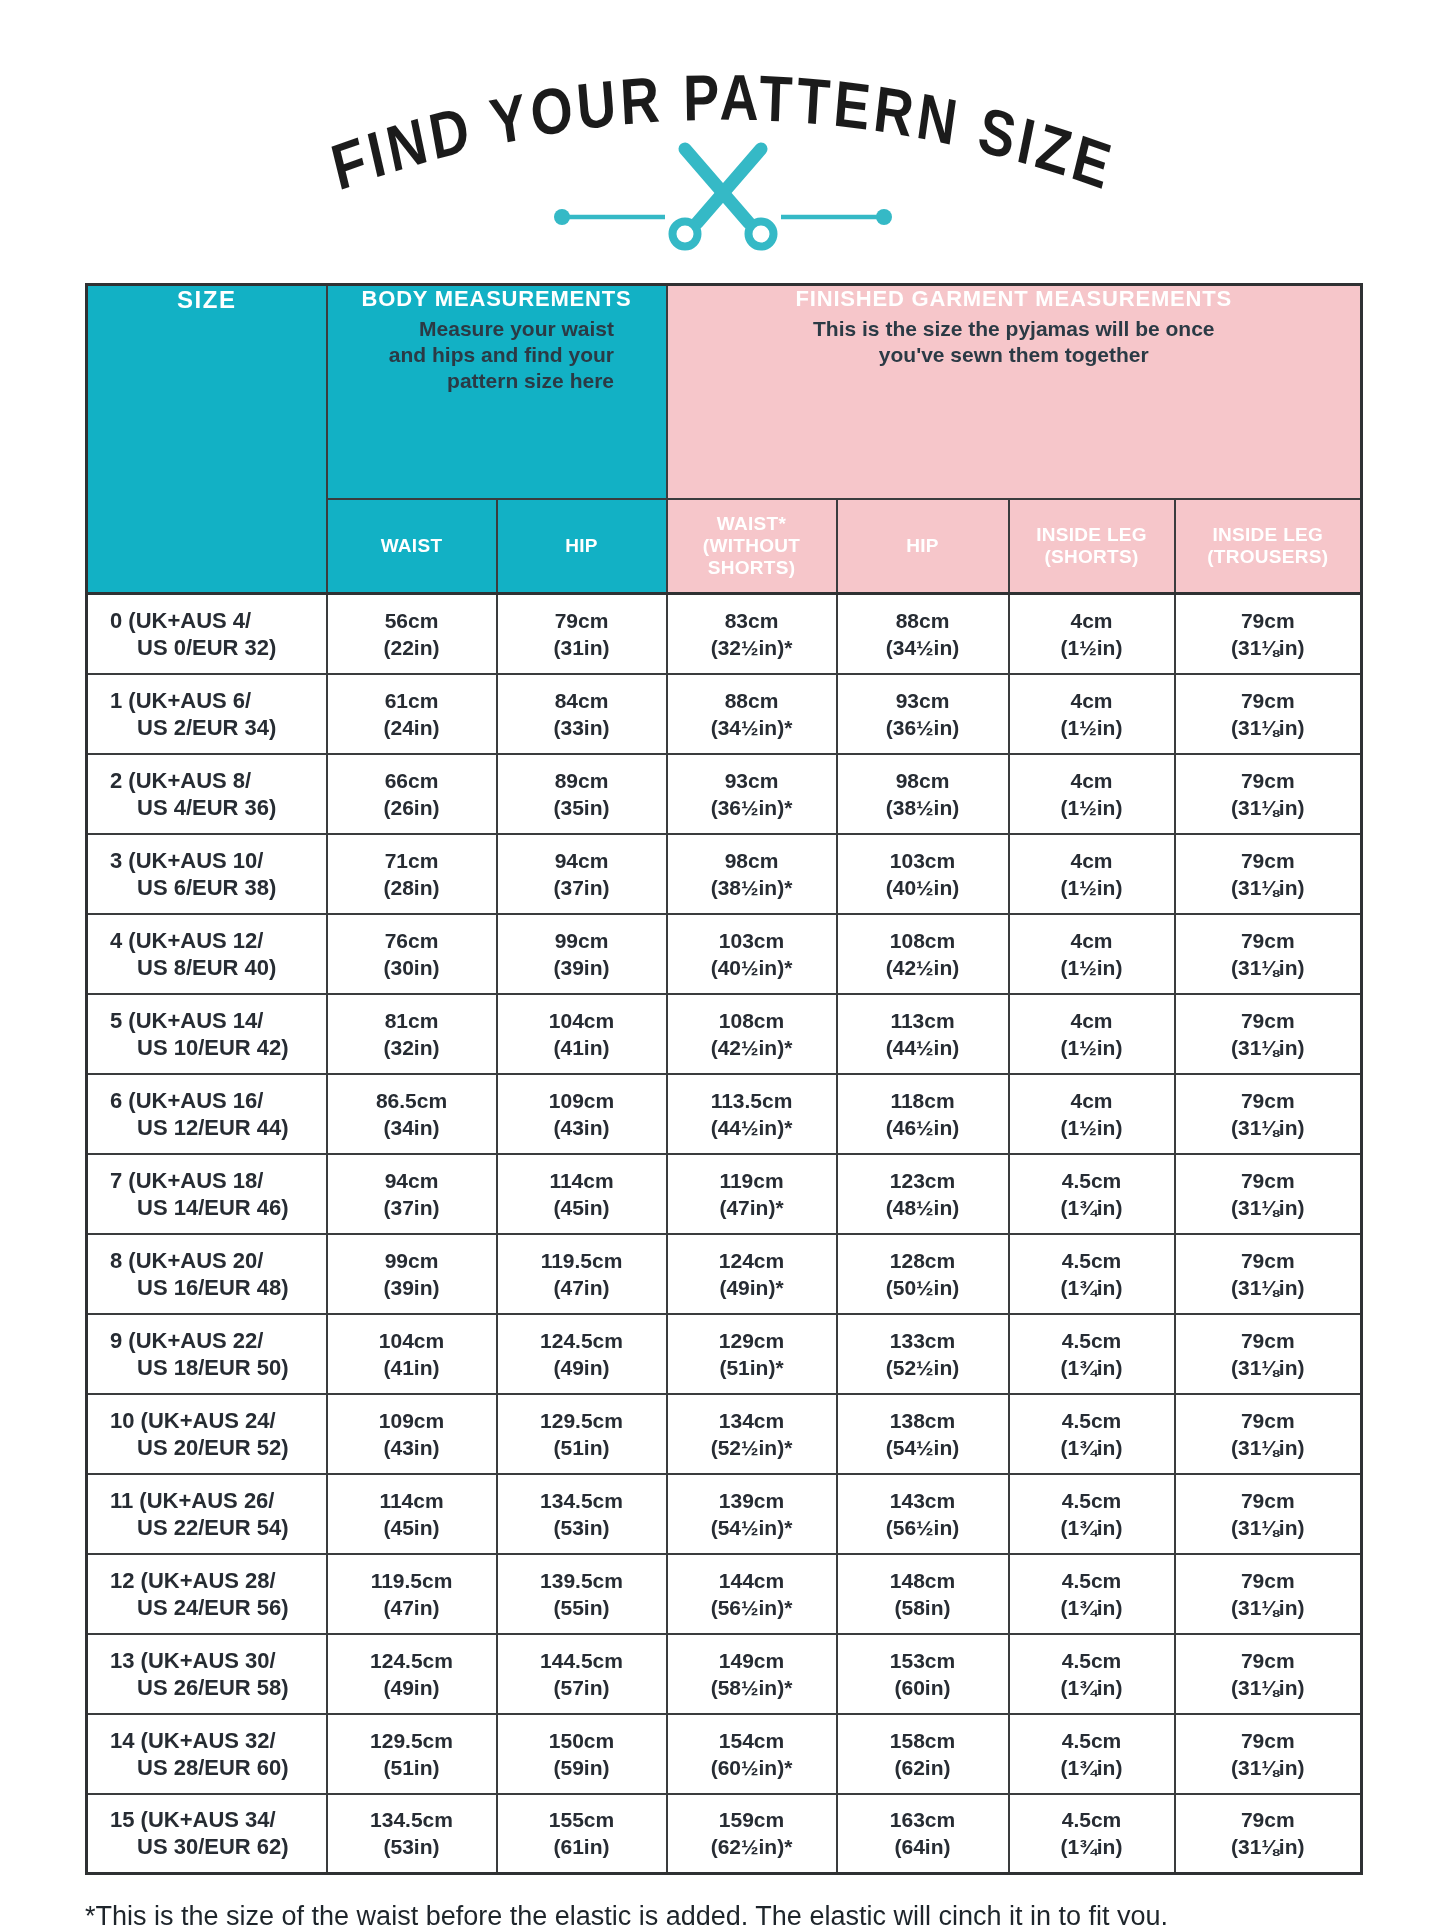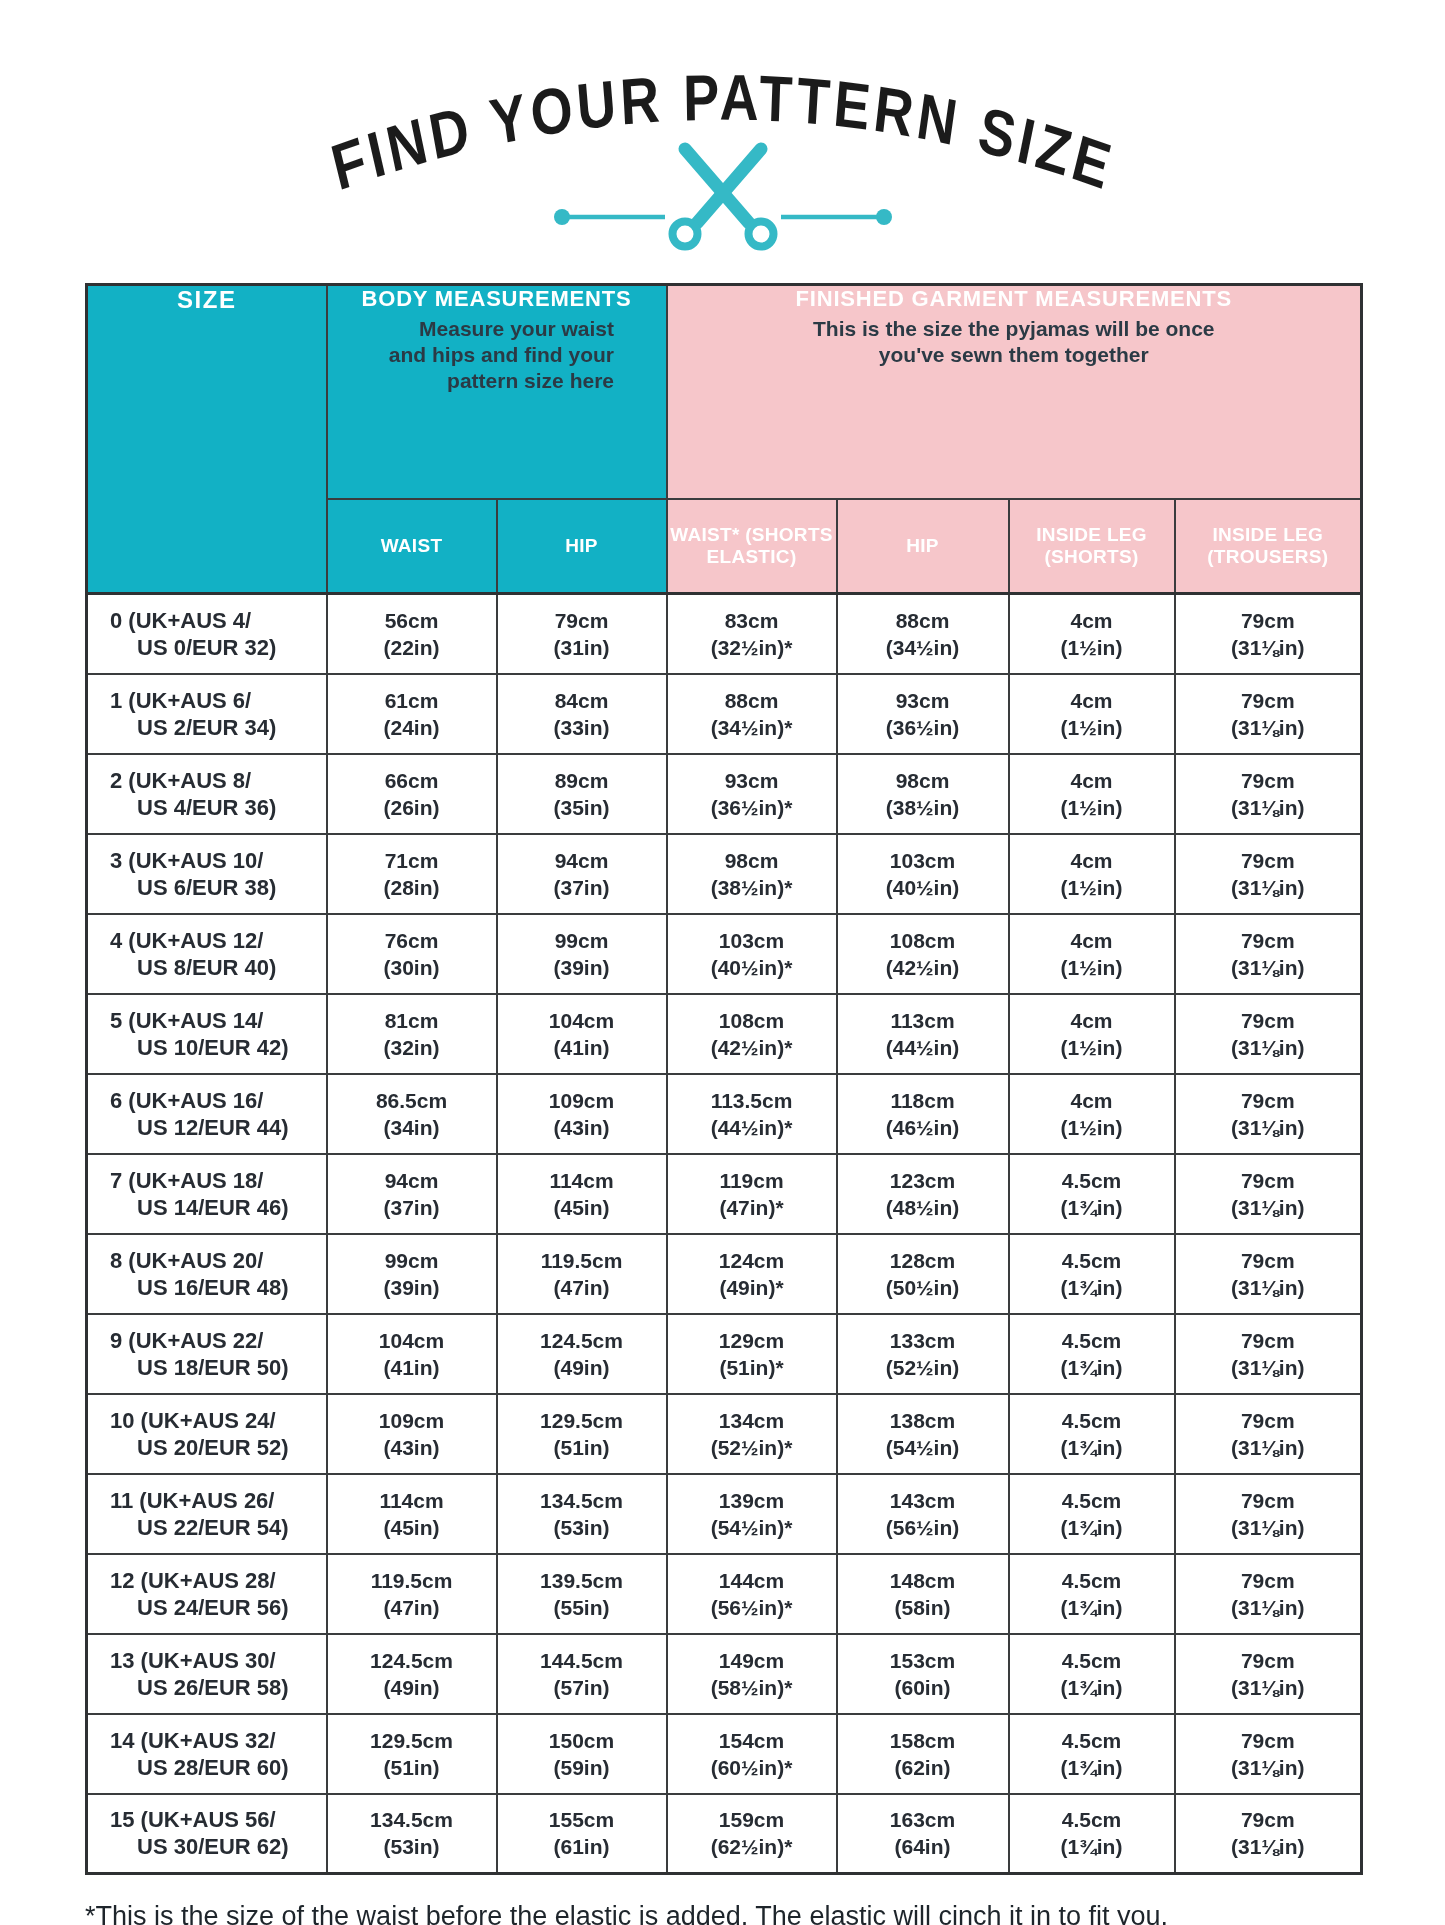--- a/index.html
+++ b/index.html
@@ -80,21 +80,21 @@
         <div class="group-sub narrow">Measure your waist and hips and find your pattern size here</div>
       </th>
       <th class="h-pink group-head" colspan="4">
         <div class="group-title">FINISHED GARMENT MEASUREMENTS</div>
         <div class="group-sub wide">This is the size the pyjamas will be once you've sewn them together</div>
       </th>
     </tr>
     <tr>
       <th class="h-teal col-head">WAIST</th>
       <th class="h-teal col-head">HIP</th>
-      <th class="h-pink col-head">WAIST* (SHORTS ELASTIC)</th>
+      <th class="h-pink col-head">WAIST* (WITHOUT SHORTS)</th>
       <th class="h-pink col-head">HIP</th>
       <th class="h-pink col-head">INSIDE LEG (SHORTS)</th>
       <th class="h-pink col-head">INSIDE LEG (TROUSERS)</th>
     </tr>
   </thead>
   <tbody>
       <tr>
         <td class="size-cell">
           <div class="size-line">0 (UK+AUS 4/</div>
           <div class="size-line indent">US 0/EUR 32)</div>
@@ -539,21 +539,21 @@
           <div class="val-line">4.5cm</div>
           <div class="val-line">(1¾in)</div>
         </td>
         <td class="val-cell">
           <div class="val-line">79cm</div>
           <div class="val-line">(31⅛in)</div>
         </td>
       </tr>
       <tr>
         <td class="size-cell">
-          <div class="size-line">15 (UK+AUS 56/</div>
+          <div class="size-line">15 (UK+AUS 34/</div>
           <div class="size-line indent">US 30/EUR 62)</div>
         </td>
         <td class="val-cell">
           <div class="val-line">134.5cm</div>
           <div class="val-line">(53in)</div>
         </td>
         <td class="val-cell">
           <div class="val-line">155cm</div>
           <div class="val-line">(61in)</div>
         </td>

